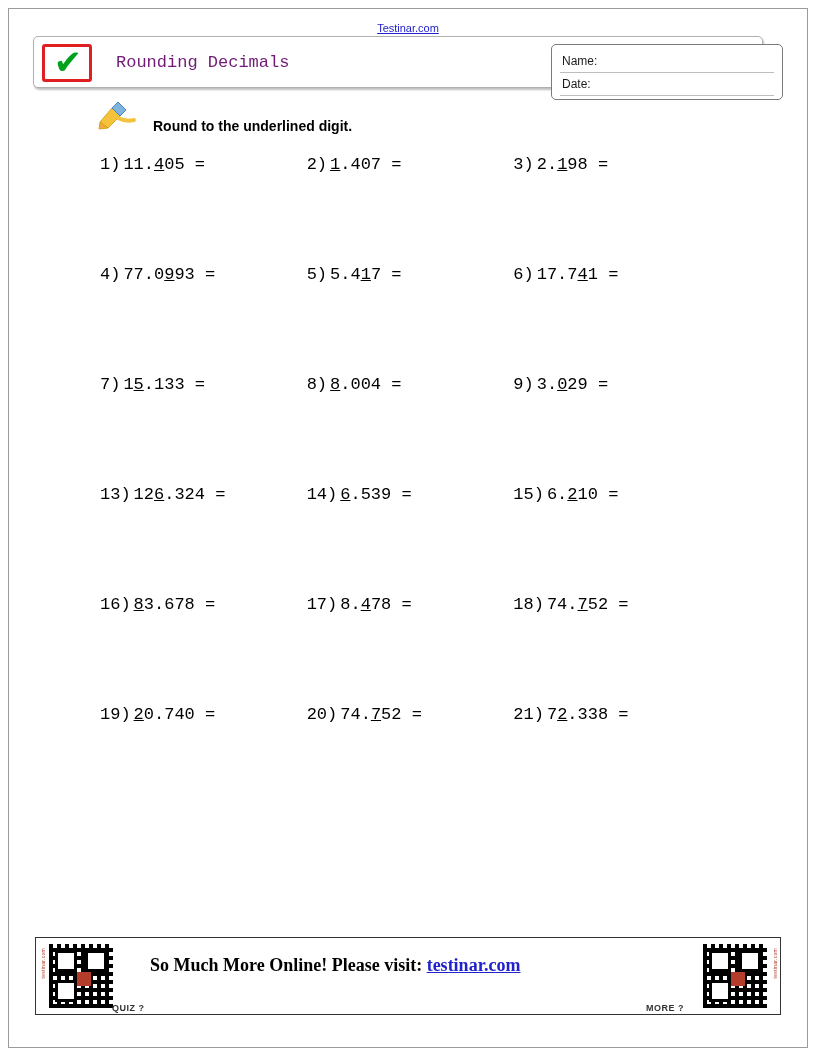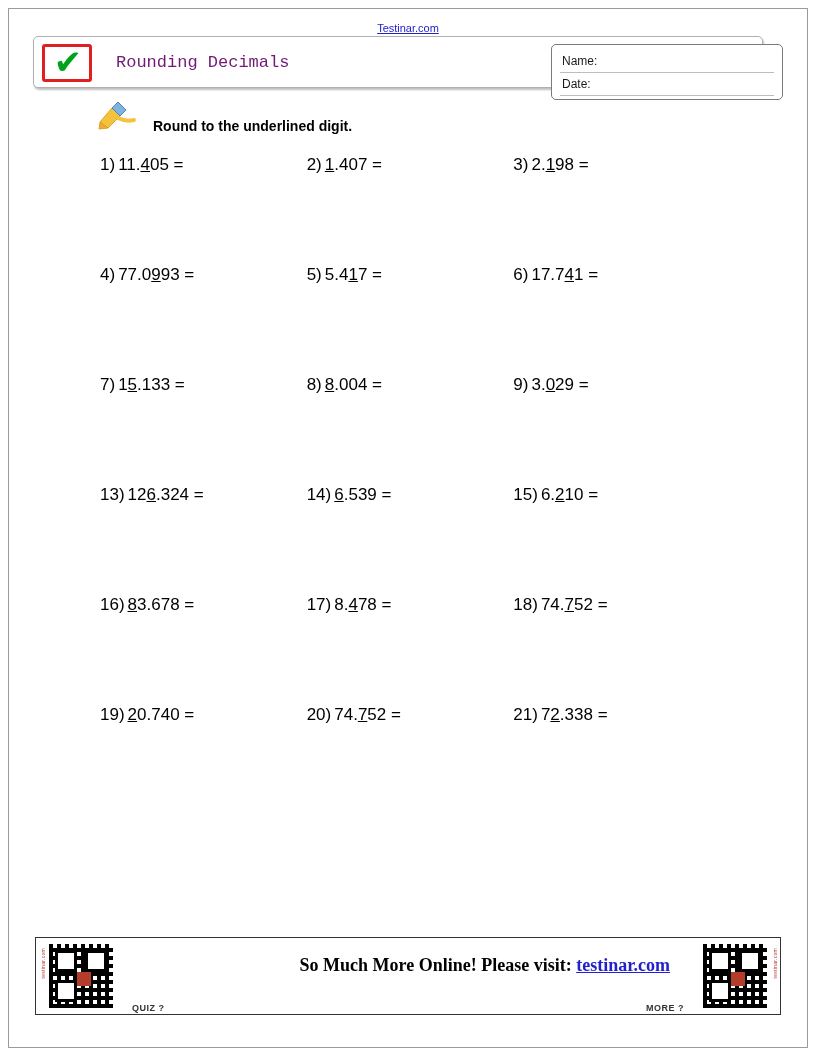--- a/index.html
+++ b/index.html
@@ -138,21 +138,21 @@
     left: 100px;
     top: 155px;
     width: 620px;
   }
   .prow {
     display: flex;
     height: 110px;
   }
   .pcell {
     width: 33.333%;
-    font-family: Liberation Sans, sans-serif;
+    font-family: Liberation Mono, monospace;
     font-size: 17px;
     color: #000000;
     white-space: nowrap;
   }
   .pcell .num { margin-right: 3px; }
   .u { text-decoration: underline; }
 
   
   .footer-bar {
     position: absolute;
@@ -162,21 +162,21 @@
     height: 78px;
     border: 1px solid #333333;
     background: #ffffff;
     box-sizing: border-box;
   }
   .footer-text {
     position: absolute;
     left: 150px;
     top: 955px;
     width: 520px;
-    text-align: right;
+    text-align: left;
     font-family: "Liberation Serif", serif;
     font-size: 18px;
     font-weight: bold;
     color: #000000;
   }
   .footer-text a {
     color: #2222cc;
     text-decoration: underline;
   }
   .qr {
@@ -231,21 +231,21 @@
   }
   .qr-caption {
     position: absolute;
     top: 1003px;
     font-family: "Liberation Sans", sans-serif;
     font-size: 9px;
     font-weight: bold;
     color: #333333;
     letter-spacing: 0.5px;
   }
-  .qc-left { left: 132px; text-align: center; }
+  .qc-left { left: 112px; text-align: center; }
   .qc-right { left: 646px; }
   .qr-side {
     position: absolute;
     top: 948px;
     font-family: "Liberation Sans", sans-serif;
     font-size: 5px;
     color: #b43c2a;
     writing-mode: vertical-rl;
     transform: rotate(180deg);
     letter-spacing: 0.3px;

